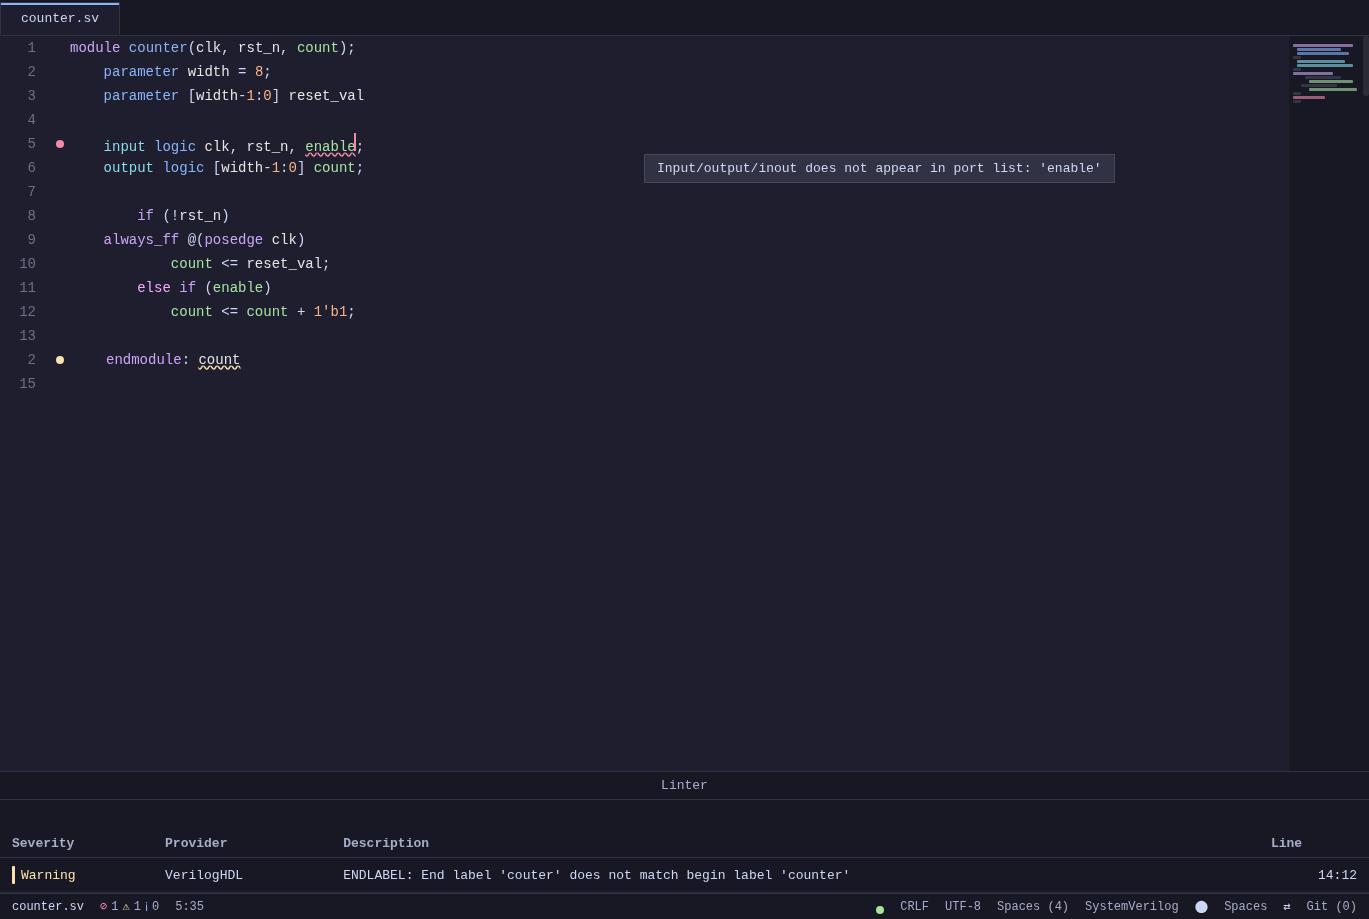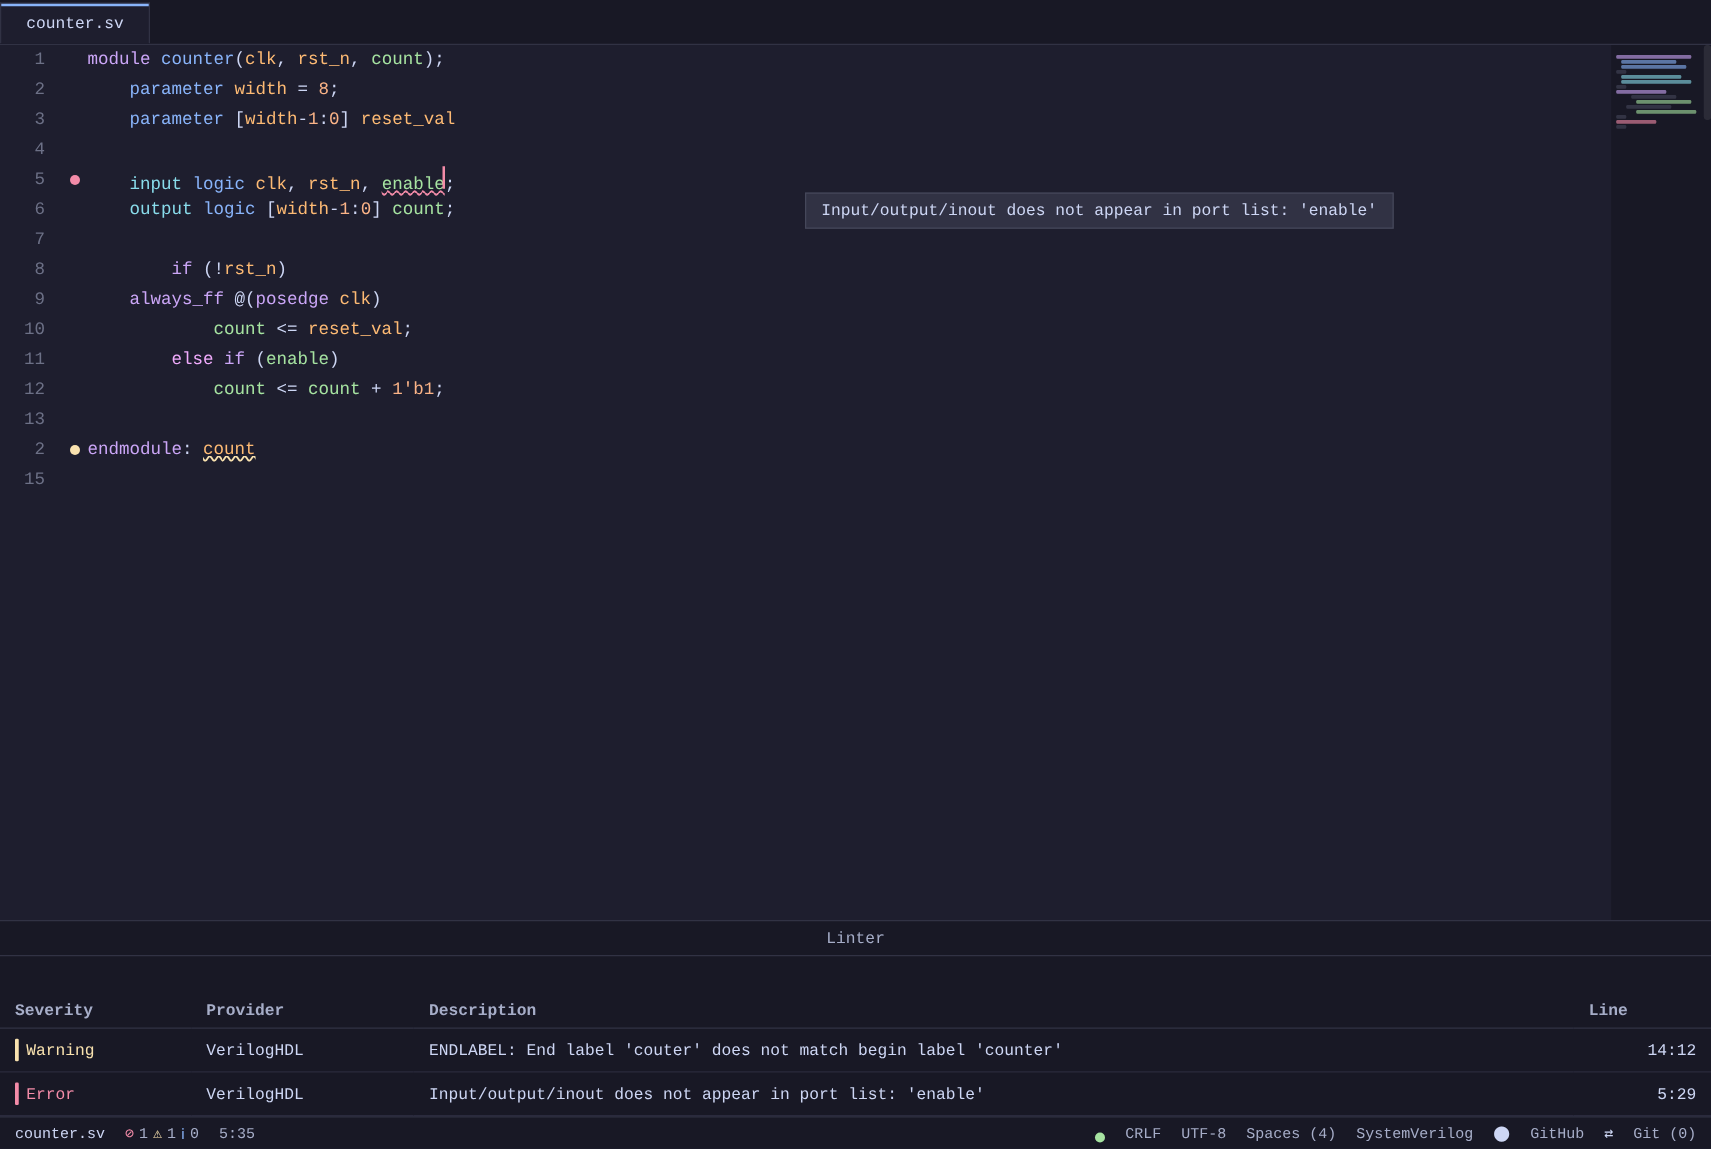--- a/index.html
+++ b/index.html
@@ -127,24 +127,24 @@
 
     
     .kw-module { color: #cba6f7; }
     .kw-param  { color: #89b4fa; text-align: right; }
     .kw-input  { color: #89dceb; }
     .kw-output { color: #89dceb; }
     .kw-logic  { color: #89b4fa; }
     .kw-always { color: #cba6f7; }
     .kw-if     { color: #cba6f7; }
     .kw-else   { color: #f0abfc; }
-    .kw-endmodule { color: #cba6f7; }
+    .kw-endmodule { color: #cba6f7; margin-left: 36px; }
     .kw-posedge { color: #cba6f7; }
     .num       { color: #fab387; }
-    .ident     { color: #fdba74; }
+    .ident     { color: #e5e5e5; }
     .ident-fn  { color: #89b4fa; }
     .punct     { color: #cdd6f4; }
     .kw-enable { color: #a6e3a1; }
     .kw-count-ident { color: #a6e3a1; }
     .squiggle-underline {
       text-decoration: underline;
       text-decoration-color: #f38ba8;
       text-decoration-style: wavy;
     }
     .squiggle-yellow {
@@ -446,31 +446,20 @@
             <div class="severity-warning">
               <div class="severity-bar warning"></div>
               <span>Warning</span>
             </div>
           </td>
           <td><span>VerilogHDL</span></td>
           <td><span>ENDLABEL: End label 'couter' does not match begin label 'counter'</span></td>
           <td style="text-align:right;"><span>14:12</span></td>
         </tr>
 
-        <tr>
-          <td>
-            <div class="severity-error">
-              <div class="severity-bar error"></div>
-              <span>Error</span>
-            </div>
-          </td>
-          <td><span>VerilogHDL</span></td>
-          <td><span>Input/output/inout does not appear in port list: 'enable'</span></td>
-          <td style="text-align:right;"><span>5:29</span></td>
-        </tr>
       </tbody>
     </table>
   </div>
 
   <div class="status-bar">
     <span class="filename">counter.sv</span>
     <span class="errors">
       <span class="err-icon">⊘</span>
       <span>1</span>
       <span class="warn-icon">⚠</span>
@@ -479,18 +468,18 @@
       <span>0</span>
     </span>
     <span>5:35</span>
     <div class="status-sep">
       <span class="status-dot"></span>
       <span>CRLF</span>
       <span>UTF-8</span>
       <span>Spaces (4)</span>
       <span>SystemVerilog</span>
       <span class="github-icon">⬤</span>
-      <span>GitHub</span>
+      <span>Spaces</span>
       <span style="color:#cdd6f4;">⇄</span>
       <span>Git (0)</span>
     </div>
   </div>
 </div>
 
 </body></html>

